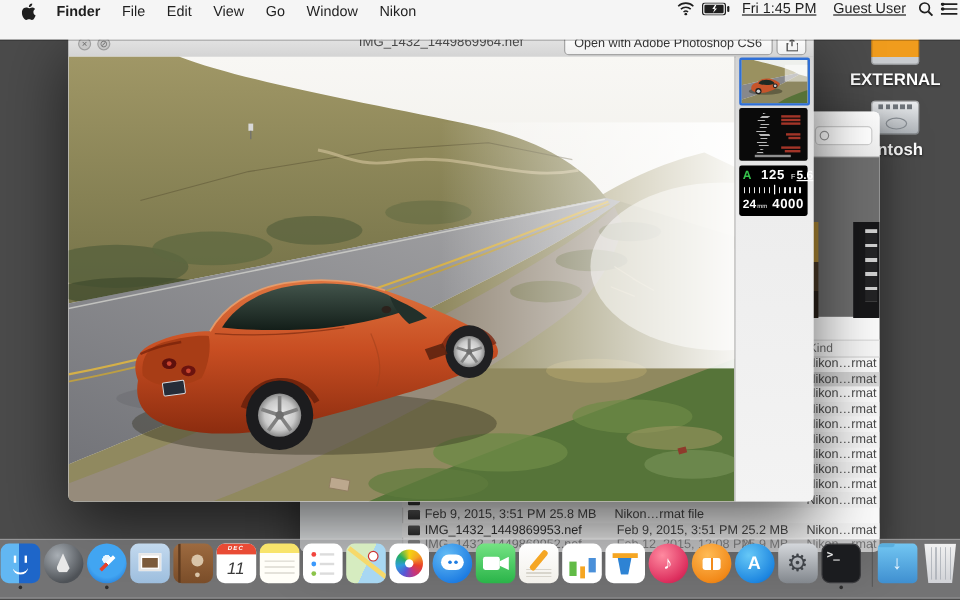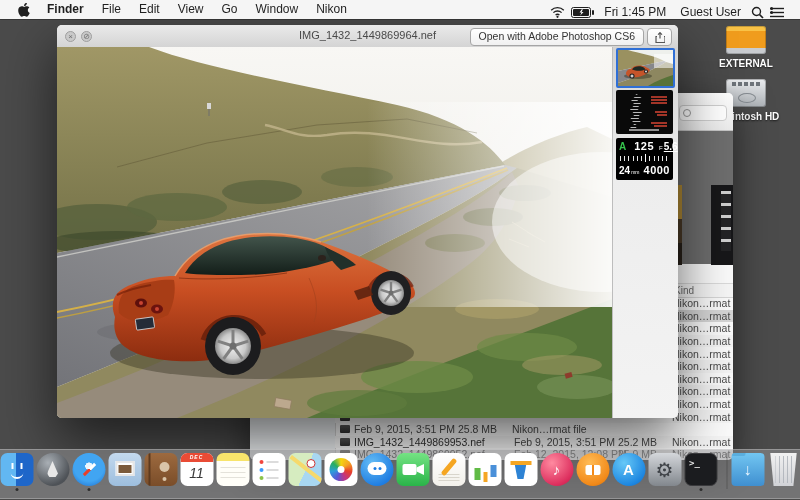--- a/index.html
+++ b/index.html
@@ -1,41 +1,41 @@
 <!DOCTYPE html>
 <html><head>
 <meta charset="utf-8">
 <style>
   html,body{margin:0;padding:0;}
   body{width:800px;height:500px;overflow:hidden;position:relative;
        background:#4b4b4b;font-family:"Liberation Sans",sans-serif;
        -webkit-font-smoothing:antialiased;}
   
-  .menubar{position:absolute;top:0;left:0;right:0;height:19px;background:#f5f5f5;
-           display:flex;align-items:flex-end;font-size:12px;color:#1f1f1f;z-index:60;
+  .menubar{position:absolute;top:0;left:0;right:0;height:33px;background:#f5f5f5;
+           display:flex;align-items:flex-start;font-size:12px;color:#1f1f1f;z-index:60;
            box-shadow:0 1px 0 rgba(0,0,0,.25);}
   .mb-left{display:flex;align-items:center;gap:0;padding-left:10px;}
   .mb-item{padding:0 9px;line-height:19px;}
   .mb-item.app{font-weight:bold;}
   .apple{padding:0 8px;display:flex;align-items:center;}
-  .mb-right{margin-left:auto;display:flex;align-items:center;gap:6px;padding-right:16px;}
+  .mb-right{margin-left:auto;display:flex;align-items:center;gap:6px;padding-right:2px;text-decoration:underline;}
   .mb-right .txt{padding:0 4px;}
   .mb-ic{display:flex;align-items:center;}
   
   .desk-icons{position:absolute;top:26px;right:8px;width:92px;z-index:5;}
   .dicon{display:flex;flex-direction:column;align-items:center;margin-bottom:10px;cursor:default;}
   .dicon .art{width:40px;height:28px;border-radius:3px;position:relative;margin-bottom:4px;}
   .art.external{background:linear-gradient(#f9c246 0 18%,#f09c1d 18% 78%,#c9ccd0 78%);
                 box-shadow:inset 0 0 0 1px rgba(0,0,0,.2);}
   .art.internal{background:linear-gradient(#eceef0,#aeb3b8);box-shadow:inset 0 0 0 1px rgba(0,0,0,.25);}
   .art.internal:before{content:"";position:absolute;top:3px;left:6px;right:6px;height:4px;
        background:repeating-linear-gradient(90deg,#6f757b 0 4px,transparent 4px 6px);}
   .art.internal:after{content:"";position:absolute;bottom:4px;left:12px;width:16px;height:8px;
        border-radius:50%;border:1px solid #868c92;}
-  .dicon .lbl{font-size:10px;font-weight:bold;color:#fff;text-shadow:0 1px 2px rgba(0,0,0,.7);}
+  .dicon .lbl{font-size:14px;font-weight:bold;color:#fff;text-shadow:0 1px 2px rgba(0,0,0,.7);}
   
   .finder{position:absolute;left:250px;top:93px;width:483px;height:367px;border-radius:5px;
           background:#fafafa;overflow:hidden;z-index:10;box-shadow:0 14px 38px rgba(0,0,0,.5);}
   .f-toolbar{position:absolute;top:0;left:0;right:0;height:37px;
              background:linear-gradient(#fdfdfd,#ececec);border-bottom:1px solid #c6c6c6;}
   .f-search{position:absolute;right:6px;top:12px;width:46px;height:14px;border-radius:4px;
             background:#fff;border:1px solid #cfcfcf;}
   .f-search:before{content:"";position:absolute;left:3px;top:3px;width:6px;height:6px;border-radius:50%;
             border:1px solid #9b9b9b;}
   .f-sidebar{position:absolute;left:0;top:38px;bottom:0;width:85px;background:#eceff1;

